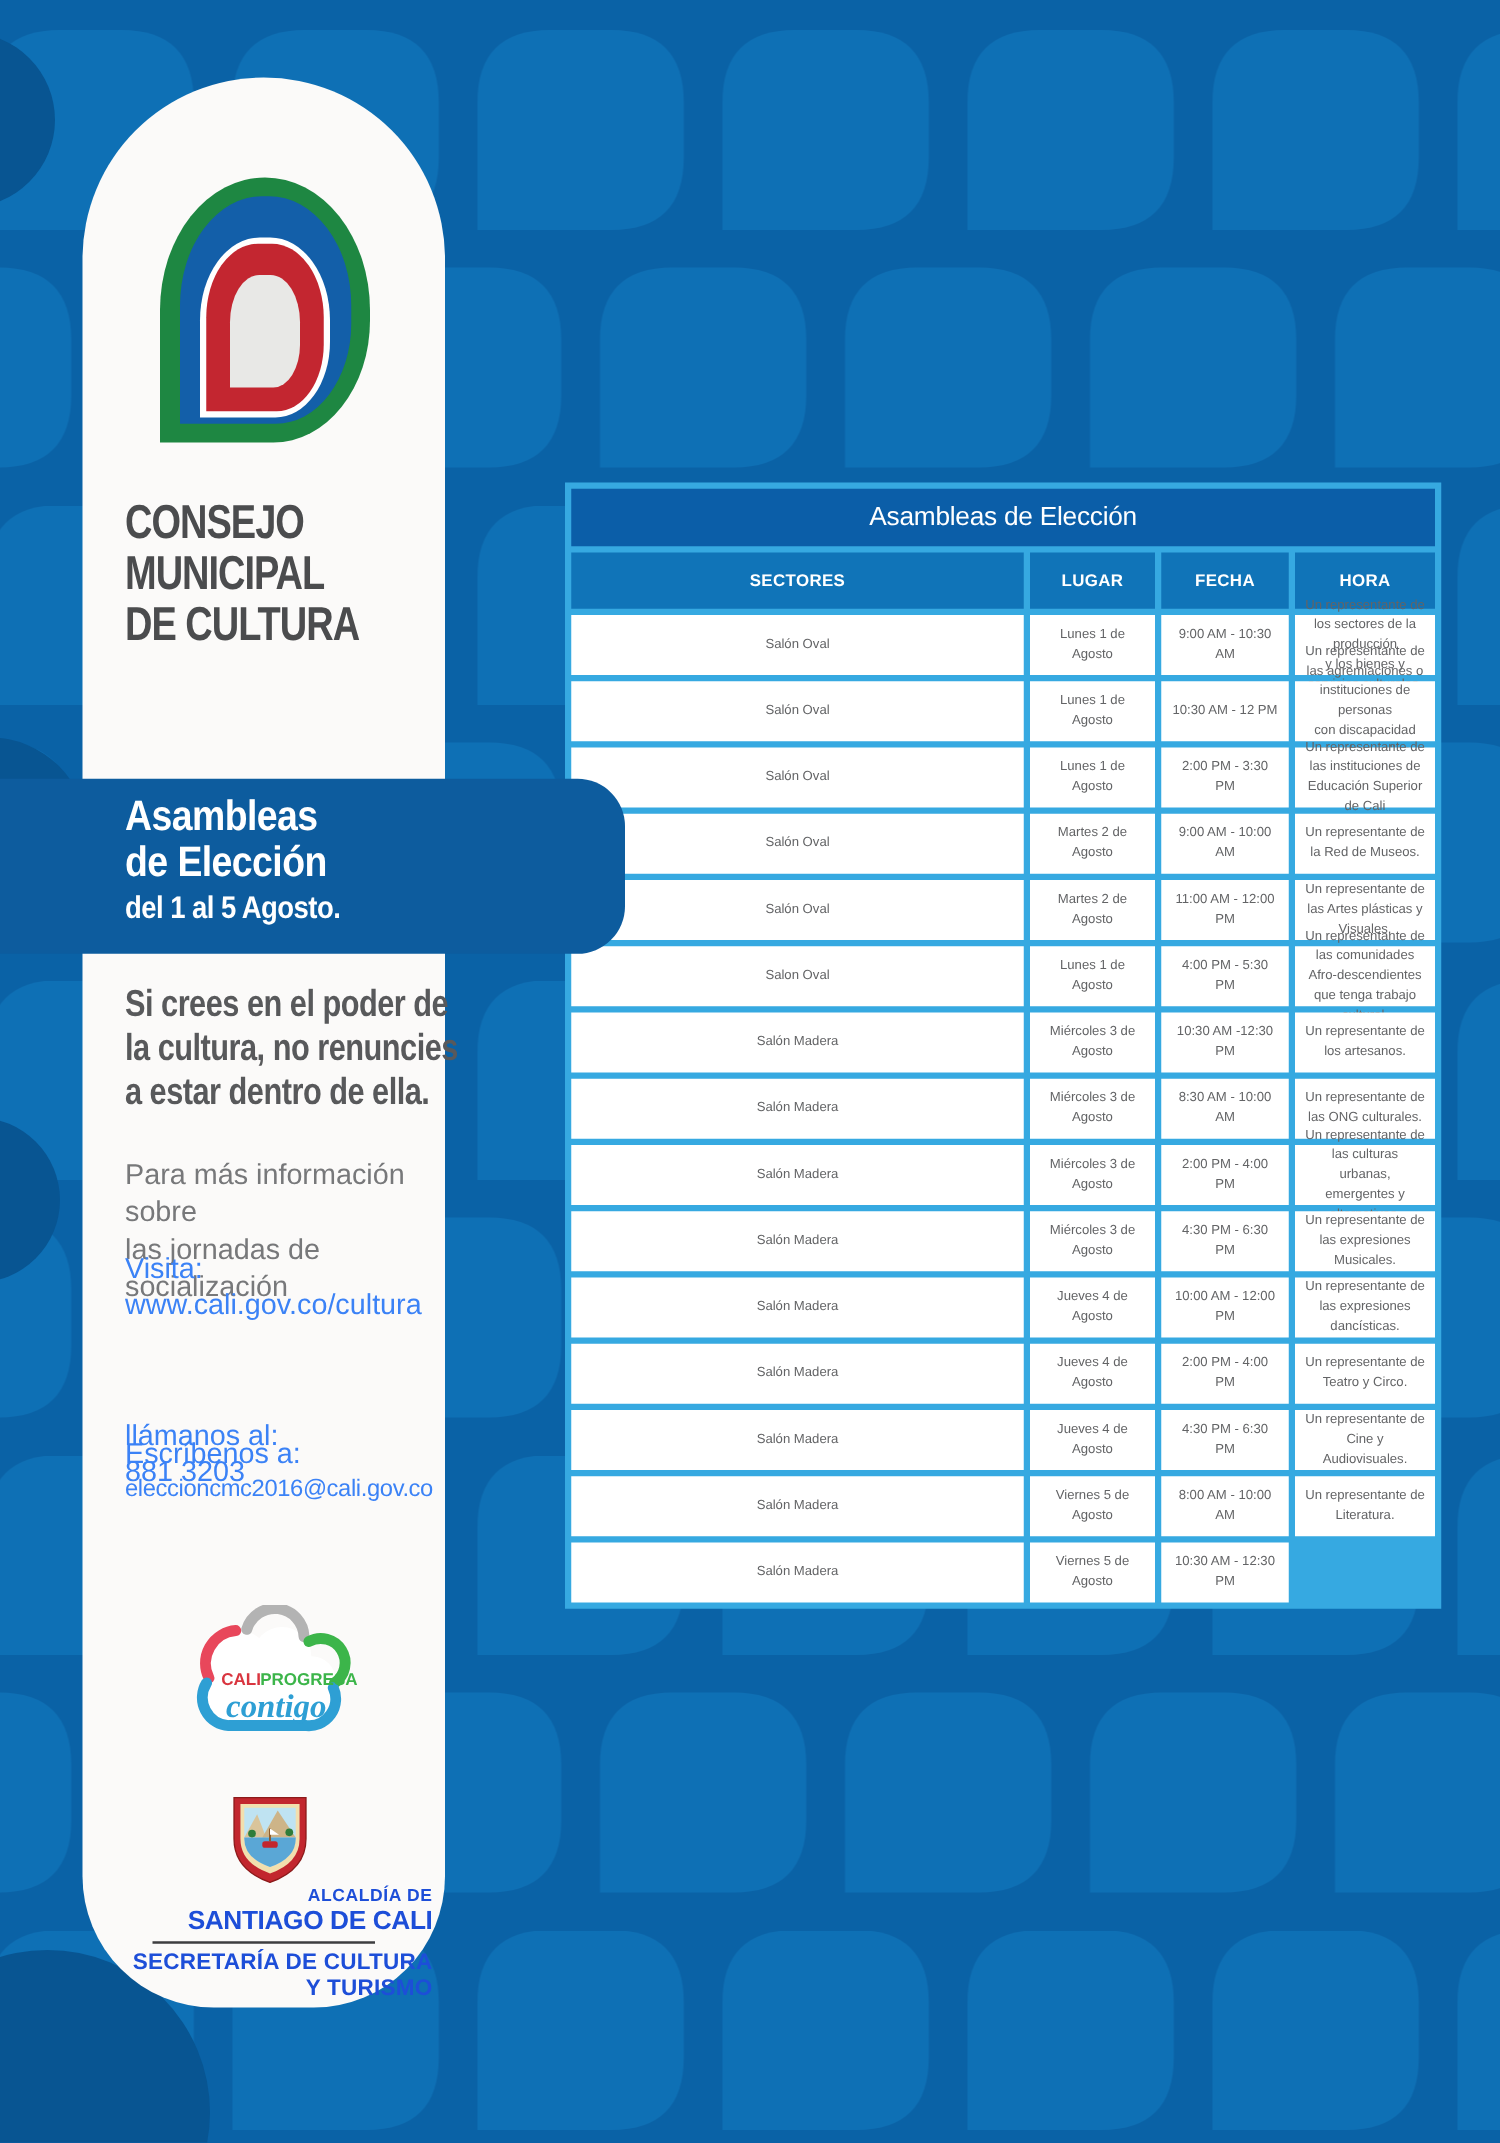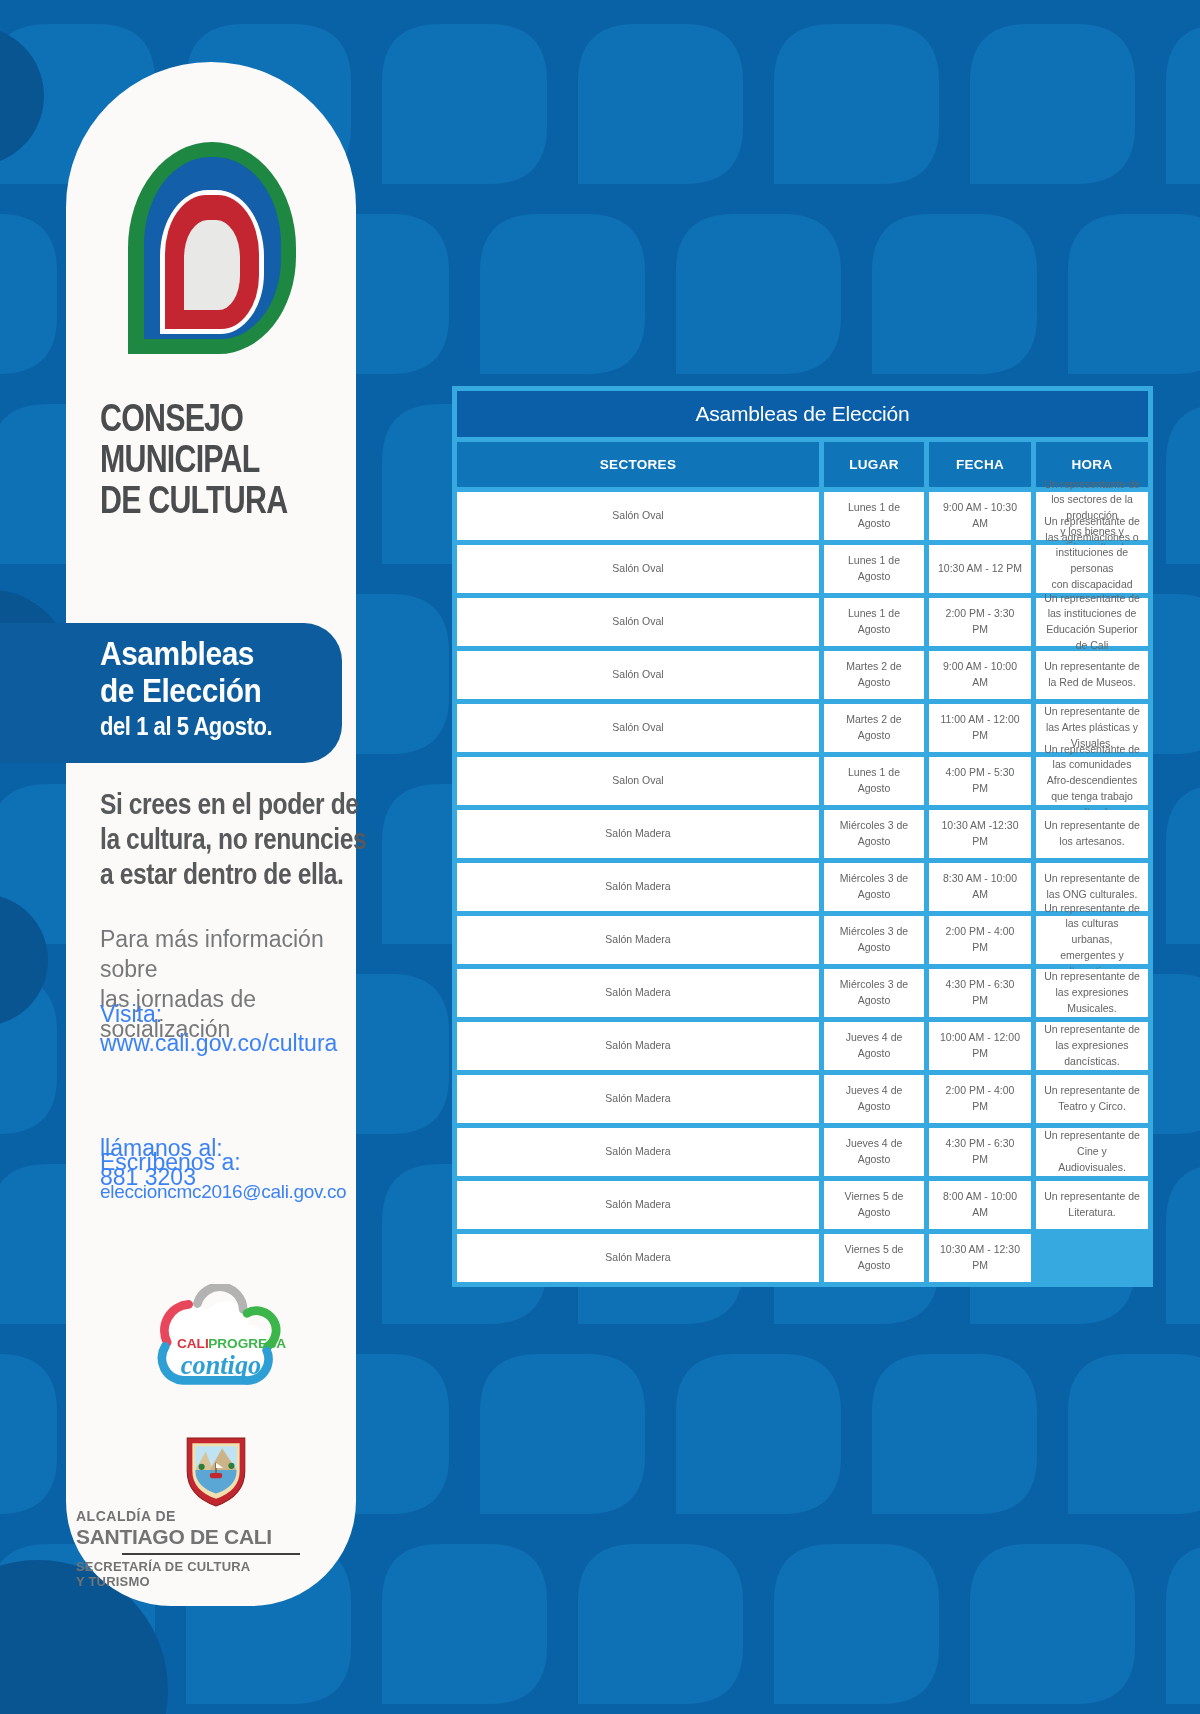--- a/index.html
+++ b/index.html
@@ -24,21 +24,21 @@
   .leaf.red  {inset:53px 37px 25px 37px;background:#c32630;border-radius:44% 44% 40% 0;}
   .leaf.gray {inset:78px 56px 44px 56px;background:#e8e8e6;border-radius:42% 42% 38% 0;}
   .org-title{
     position:absolute;left:34px;top:336px;width:300px;
     font-size:38px;font-weight:bold;color:#4b4c4e;line-height:41px;
     letter-spacing:-1px;transform:scaleX(.8);transform-origin:0 0;
     text-transform:uppercase;
   }
   
   .band{
-    position:absolute;left:0;top:623px;width:342px;height:140px;
+    position:absolute;left:0;top:623px;width:500px;height:140px;
     background:#0d5c9e;border-radius:0 38px 38px 0;z-index:3;
   }
   .band-inner{position:absolute;left:100px;top:12px;transform:scaleX(.88);transform-origin:0 0;color:#fff;}
   .band-l1,.band-l2{font-size:34px;font-weight:bold;line-height:37px;letter-spacing:-.5px;}
   .band-l3{font-size:25px;font-weight:bold;line-height:34px;letter-spacing:-.5px;}
   
   .slogan{
     position:absolute;left:34px;top:724px;width:330px;
     font-size:30px;font-weight:bold;color:#58595b;line-height:35px;
     transform:scaleX(.82);transform-origin:0 0;letter-spacing:-.5px;
@@ -46,25 +46,25 @@
   .info{position:absolute;left:34px;top:862px;width:280px;font-size:23px;color:#77787a;line-height:30px;}
   .contact{position:absolute;left:34px;width:290px;font-size:23px;color:#3b82f6;line-height:29px;}
   .contact.visit{top:938px;}
   .contact.call{top:1072px;}
   .contact.write{top:1086px;}
   .contact .email{font-size:19px;letter-spacing:-.3px;}
   
   .cloud-logo{position:absolute;left:72px;top:1222px;width:150px;height:115px;}
   
   .crest{position:absolute;left:118px;top:1374px;width:64px;height:72px;}
-  .alcaldia{position:absolute;left:10px;top:1446px;width:270px;text-align:left;color:#737373;}
+  .alcaldia{position:absolute;left:10px;top:1446px;width:270px;text-align:right;color:#1d4ed8;}
   .alc-1{font-size:14px;font-weight:bold;letter-spacing:.5px;}
   .alc-2{font-size:21px;font-weight:bold;letter-spacing:-.3px;margin-top:1px;}
   .alc-rule{width:178px;height:2px;background:#3e3e40;margin:4px auto 4px auto;}
-  .alc-3,.alc-4{font-size:13px;font-weight:bold;letter-spacing:.2px;}
+  .alc-3,.alc-4{font-size:18px;font-weight:bold;letter-spacing:.2px;}
   
   .tablewrap{
     position:absolute;left:452px;top:386px;width:691px;z-index:2;
     background:#36a9e1;padding:5px;
     display:grid;grid-template-columns:362px 100px 102px 112px;gap:5px;
   }
   .t-title{
     grid-column:1 / -1;height:46px;background:#0b5ea8;color:#fff;
     display:flex;align-items:center;justify-content:center;
     font-size:21px;font-weight:normal;letter-spacing:-.2px;

